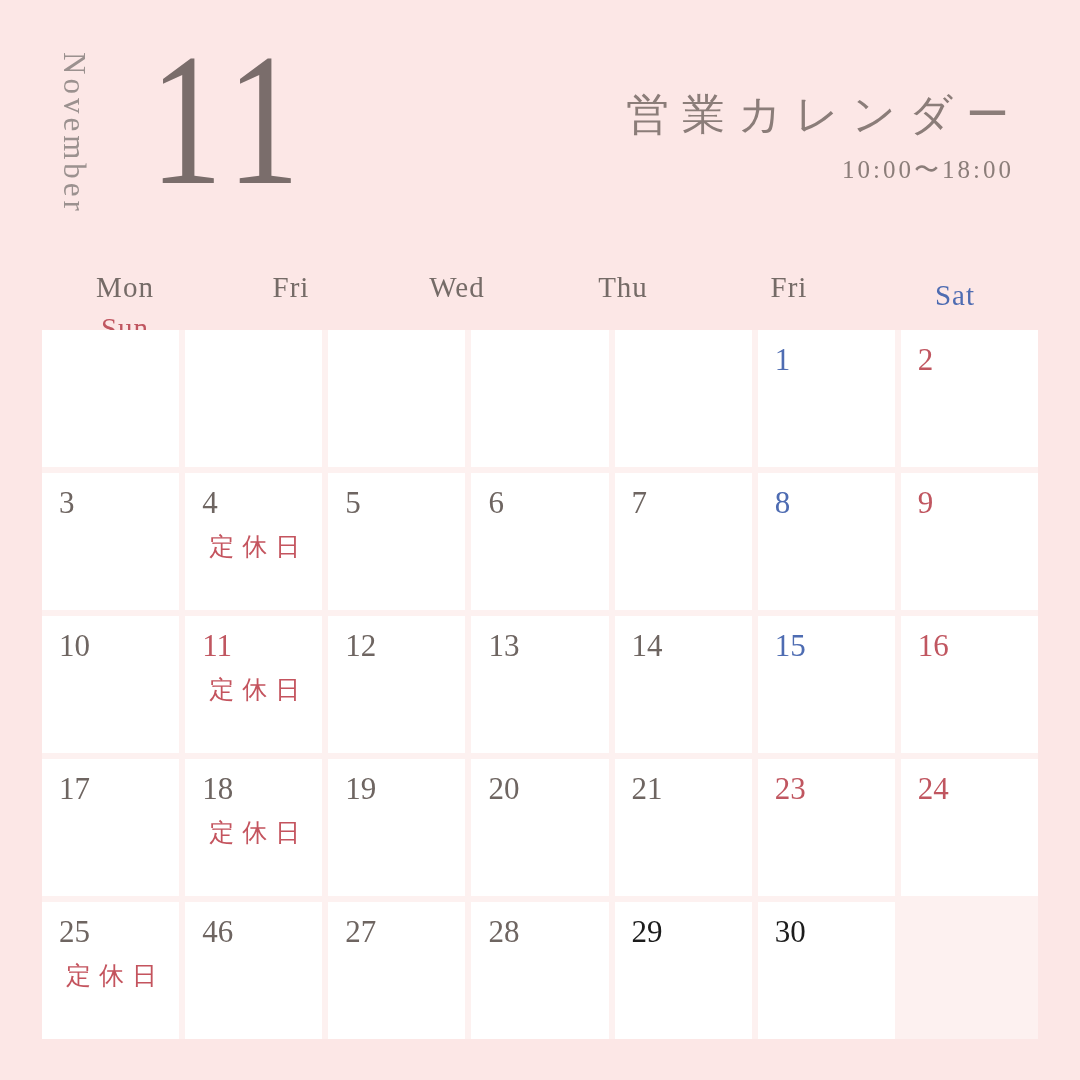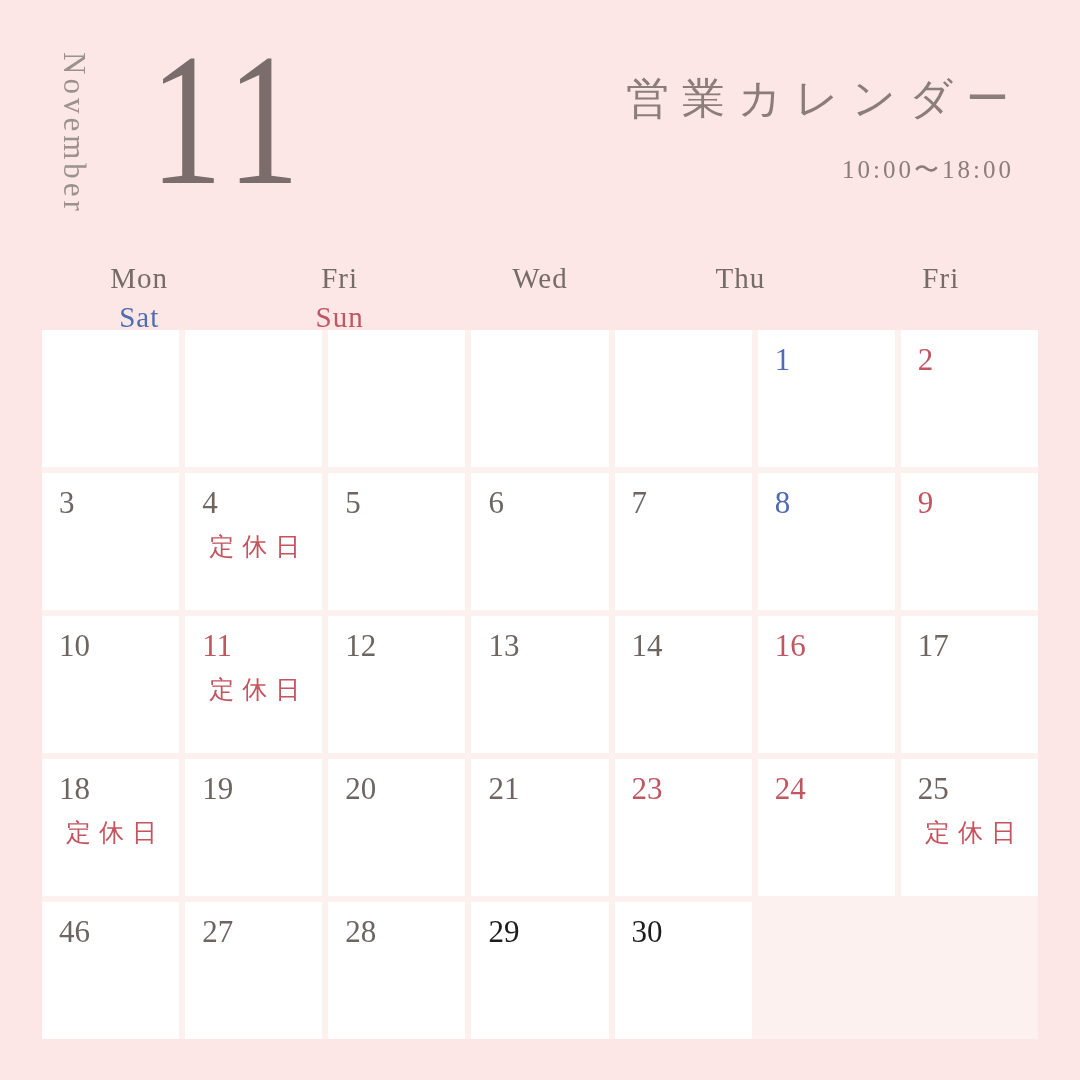--- a/index.html
+++ b/index.html
@@ -41,50 +41,49 @@
     left:150px; top:2px;
     font-size:145px;
     line-height:1.25;
     letter-spacing:10px;
     color:var(--bignum-gray);
     transform:scaleY(1.3);
     transform-origin:top left;
   }
   .calendar-title {
     position:absolute;
-    top:70px; right:58px;
+    top:86px; right:58px;
     font-size:43px;
     letter-spacing:13px;
     color:var(--title-gray);
   }
   .business-hours {
     position:absolute;
     top:153px; right:66px;
     font-size:25px;
     letter-spacing:3px;
     color:var(--title-gray);
   }
 
   
   .weekday-header {
     position:absolute;
     left:42px; top:262px;
     width:996px; height:50px;
     display:grid;
-    grid-template-columns:repeat(5,1fr);
-    gap:6px;
+    grid-template-columns:repeat(6,1fr);
   }
   .weekday-label {
     text-align:center;
     align-self:center;
     font-size:29px;
     letter-spacing:1px;
     color:var(--gray);
   }
-  .weekday-label.c-blue { color:var(--blue); }
+  .weekday-label.c-blue { color:var(--blue);margin-top:17px; }
   .weekday-label.c-red  { color:var(--red);text-align:center; }
 
   
   .calendar-grid {
     position:absolute;
     left:42px; top:330px;
     width:996px;
     display:grid;
     grid-template-columns:repeat(7,1fr);
     grid-template-rows:repeat(5,137px);
@@ -150,20 +149,21 @@
     <div class="day-cell"><span class="day-number c-gray">5</span></div>
     <div class="day-cell"><span class="day-number c-gray">6</span></div>
     <div class="day-cell"><span class="day-number c-gray">7</span></div>
     <div class="day-cell"><span class="day-number c-blue">8</span></div>
     <div class="day-cell"><span class="day-number c-red">9</span></div>
     <div class="day-cell"><span class="day-number c-gray">10</span></div>
     <div class="day-cell"><span class="day-number c-red">11</span><div class="closed-label">定休日</div></div>
     <div class="day-cell"><span class="day-number c-gray">12</span></div>
     <div class="day-cell"><span class="day-number c-gray">13</span></div>
     <div class="day-cell"><span class="day-number c-gray">14</span></div>
+    <div class="day-cell"><span class="day-number c-blue">15</span></div>
     <div class="day-cell"><span class="day-number c-red">16</span></div>
     <div class="day-cell"><span class="day-number c-gray">17</span></div>
     <div class="day-cell"><span class="day-number c-gray">18</span><div class="closed-label">定休日</div></div>
     <div class="day-cell"><span class="day-number c-gray">19</span></div>
     <div class="day-cell"><span class="day-number c-gray">20</span></div>
     <div class="day-cell"><span class="day-number c-gray">21</span></div>
     <div class="day-cell"><span class="day-number c-red">23</span></div>
     <div class="day-cell"><span class="day-number c-red">24</span></div>
     <div class="day-cell"><span class="day-number c-gray">25</span><div class="closed-label">定休日</div></div>
     <div class="day-cell"><span class="day-number c-gray">46</span></div>

